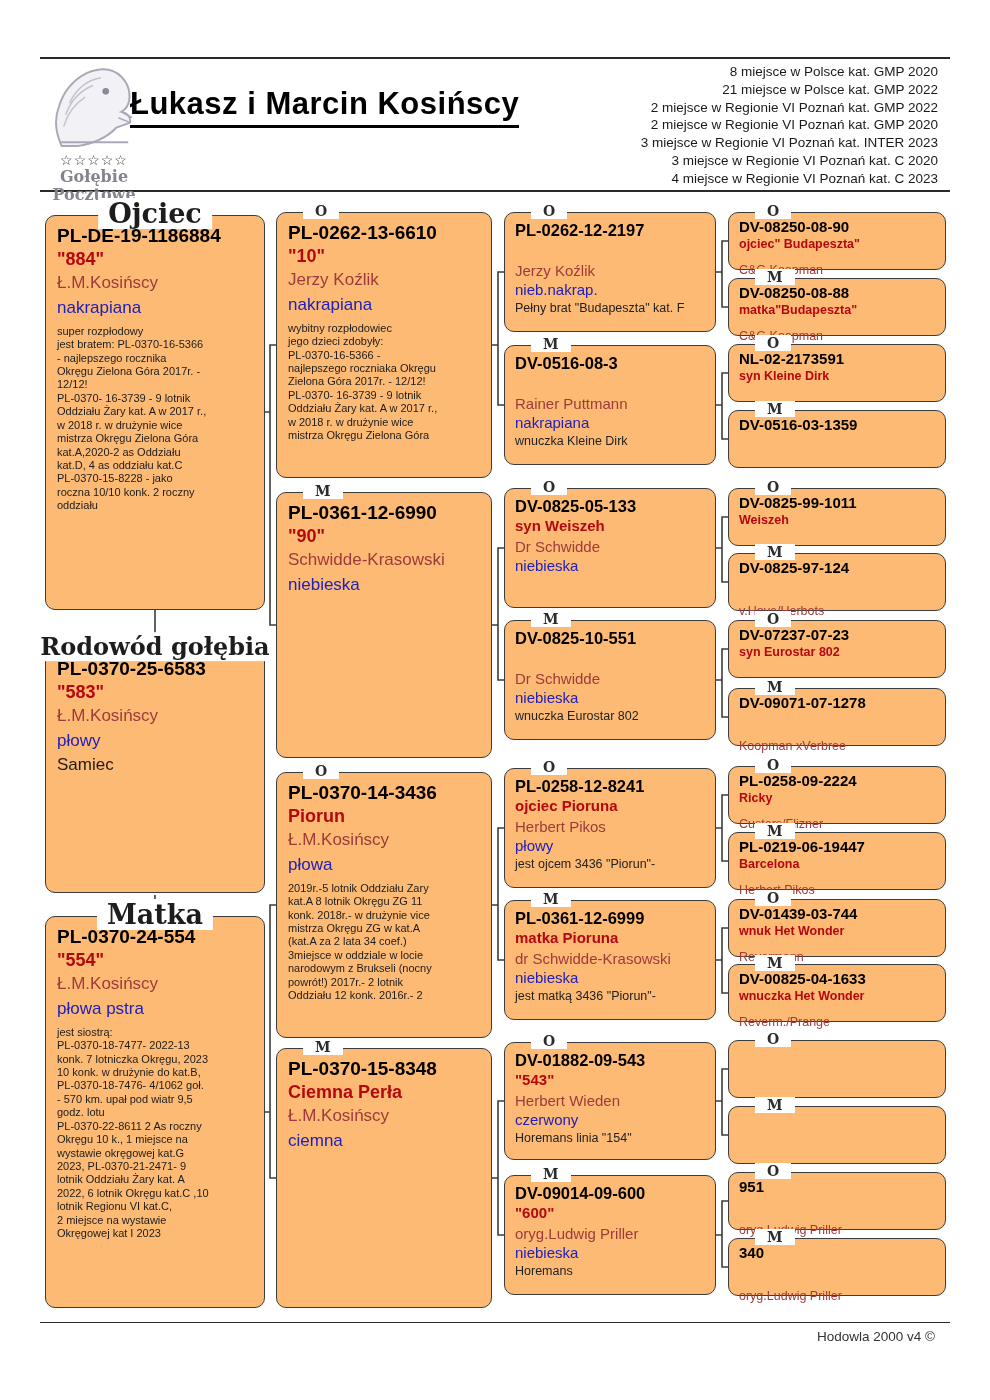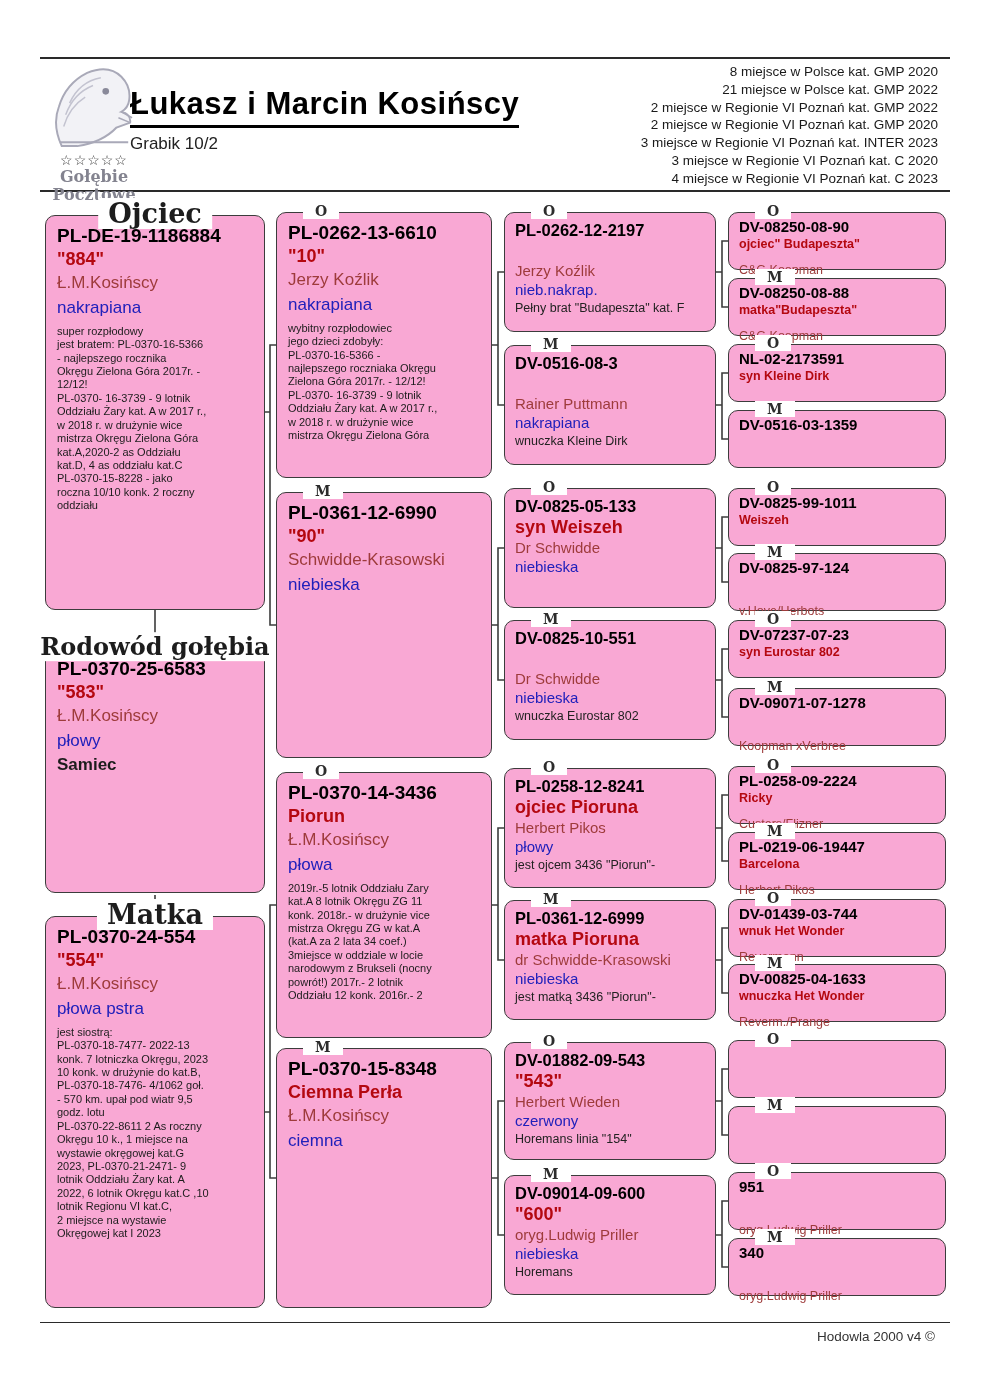--- a/index.html
+++ b/index.html
@@ -16,44 +16,44 @@
   .logo .lg-txt{font-family:"DejaVu Serif",serif;font-weight:bold;color:#83838f;
                 font-size:16px;line-height:1.12;}
   .head-main{position:absolute;left:130px;top:66px;margin-top:20px;}
   .title{display:inline-block;font-size:31px;font-weight:bold;color:#000;margin:0;
          border-bottom:3px solid #000;padding-bottom:3px;letter-spacing:.5px;}
   .addr{font-size:17px;color:#222;margin-top:6px;}
   .achv{position:absolute;right:52px;top:63px;text-align:right;font-size:13.5px;
         line-height:17.8px;color:#1a1a1a;}
 
   
-  .pbox{position:absolute;background:#f9a8d4;border:1.5px solid #3c3c3c;border-radius:10px;
+  .pbox{position:absolute;background:#fdba74;border:1.5px solid #3c3c3c;border-radius:10px;
         box-sizing:border-box;}
   .col1{left:45px;width:220px;}
   .col2{left:276px;width:216px;}
   .col3{left:504px;width:212px;}
   .col4{left:728px;width:218px;}
   .box-label{position:absolute;top:0;left:50%;transform:translate(-50%,-58%);
              background:#fff;padding:0 10px;font-family:"DejaVu Serif",serif;
              font-weight:bold;color:#1d1d1d;white-space:nowrap;}
   .box-label.lg{font-size:27px;}
   .box-label.md{font-size:24px;}
   .box-marker{position:absolute;top:-10px;left:26px;background:#fff;padding:0 12px;
               font-family:"DejaVu Serif",serif;font-weight:bold;font-size:14px;color:#2c2c2c;}
   .binner{padding:9px 11px 6px;}
   .ring{font-size:19px;font-weight:bold;color:#000;line-height:1.15;}
   .pname{font-size:18px;font-weight:bold;color:#b40810;margin-top:3px;min-height:21px;line-height:1.1;}
   .owner{font-size:17px;color:#9e3b3b;margin-top:3px;min-height:19px;line-height:1.1;}
   .pcolor{font-size:17px;color:#2020bb;margin-top:6px;min-height:19px;line-height:1.1;}
   .desc{font-size:11px;color:#1c1c1c;margin-top:7px;line-height:1.22;white-space:pre-line;}
-  .sdesc{font-size:17px;color:#1c1c1c;margin-top:4px;font-weight:bold;}
+  .sdesc{font-size:17px;color:#1c1c1c;margin-top:4px;}
 
   .col3 .binner{padding:8px 10px 5px;}
   .col3 .ring{font-size:16.5px;}
-  .col3 .pname{font-size:18px;margin-top:2px;min-height:19px;}
+  .col3 .pname{font-size:15px;margin-top:2px;min-height:19px;}
   .col3 .owner{font-size:15px;margin-top:2px;min-height:17px;}
   .col3 .pcolor{font-size:15px;margin-top:2px;min-height:17px;}
   .col3 .note{font-size:12.5px;color:#222;margin-top:2px;line-height:1.15;}
 
   .col4 .binner{padding:5px 10px 3px;}
   .col4 .ring{font-size:15px;line-height:18px;}
   .col4 .pname{font-size:12.5px;margin-top:0;min-height:16px;line-height:16px;}
   .col4 .owner{font-size:12.5px;margin-top:10px;min-height:16px;line-height:16px;}
 
   .connectors{position:absolute;left:0;top:0;pointer-events:none;}
@@ -75,21 +75,20 @@
       <path d="M73,49 L84,55 M70,55 L82,60" fill="none" stroke="#a9a9b8" stroke-width="1.5"></path>
       <path d="M10,80 L80,80" stroke="#a9a9b8" stroke-width="2"></path>
     </svg>
     <div class="stars">☆☆☆☆☆</div>
     <div class="lg-txt">Gołębie</div>
     <div class="lg-txt">Pocztowe</div>
   </div>
 
   <div class="head-main">
     <h1 class="title">Łukasz i Marcin Kosińscy</h1>
-    <div class="addr">Grabik 10/2</div>
   </div>
 
   <div class="achv">
     <div>8 miejsce w Polsce kat. GMP 2020</div>
     <div>21 miejsce w Polsce kat. GMP 2022</div>
     <div>2 miejsce w Regionie VI Poznań kat. GMP 2022</div>
     <div>2 miejsce w Regionie VI Poznań kat. GMP 2020</div>
     <div>3 miejsce w Regionie VI Poznań kat. INTER 2023</div>
     <div>3 miejsce w Regionie VI Poznań kat. C 2020</div>
     <div>4 miejsce w Regionie VI Poznań kat. C 2023</div>

